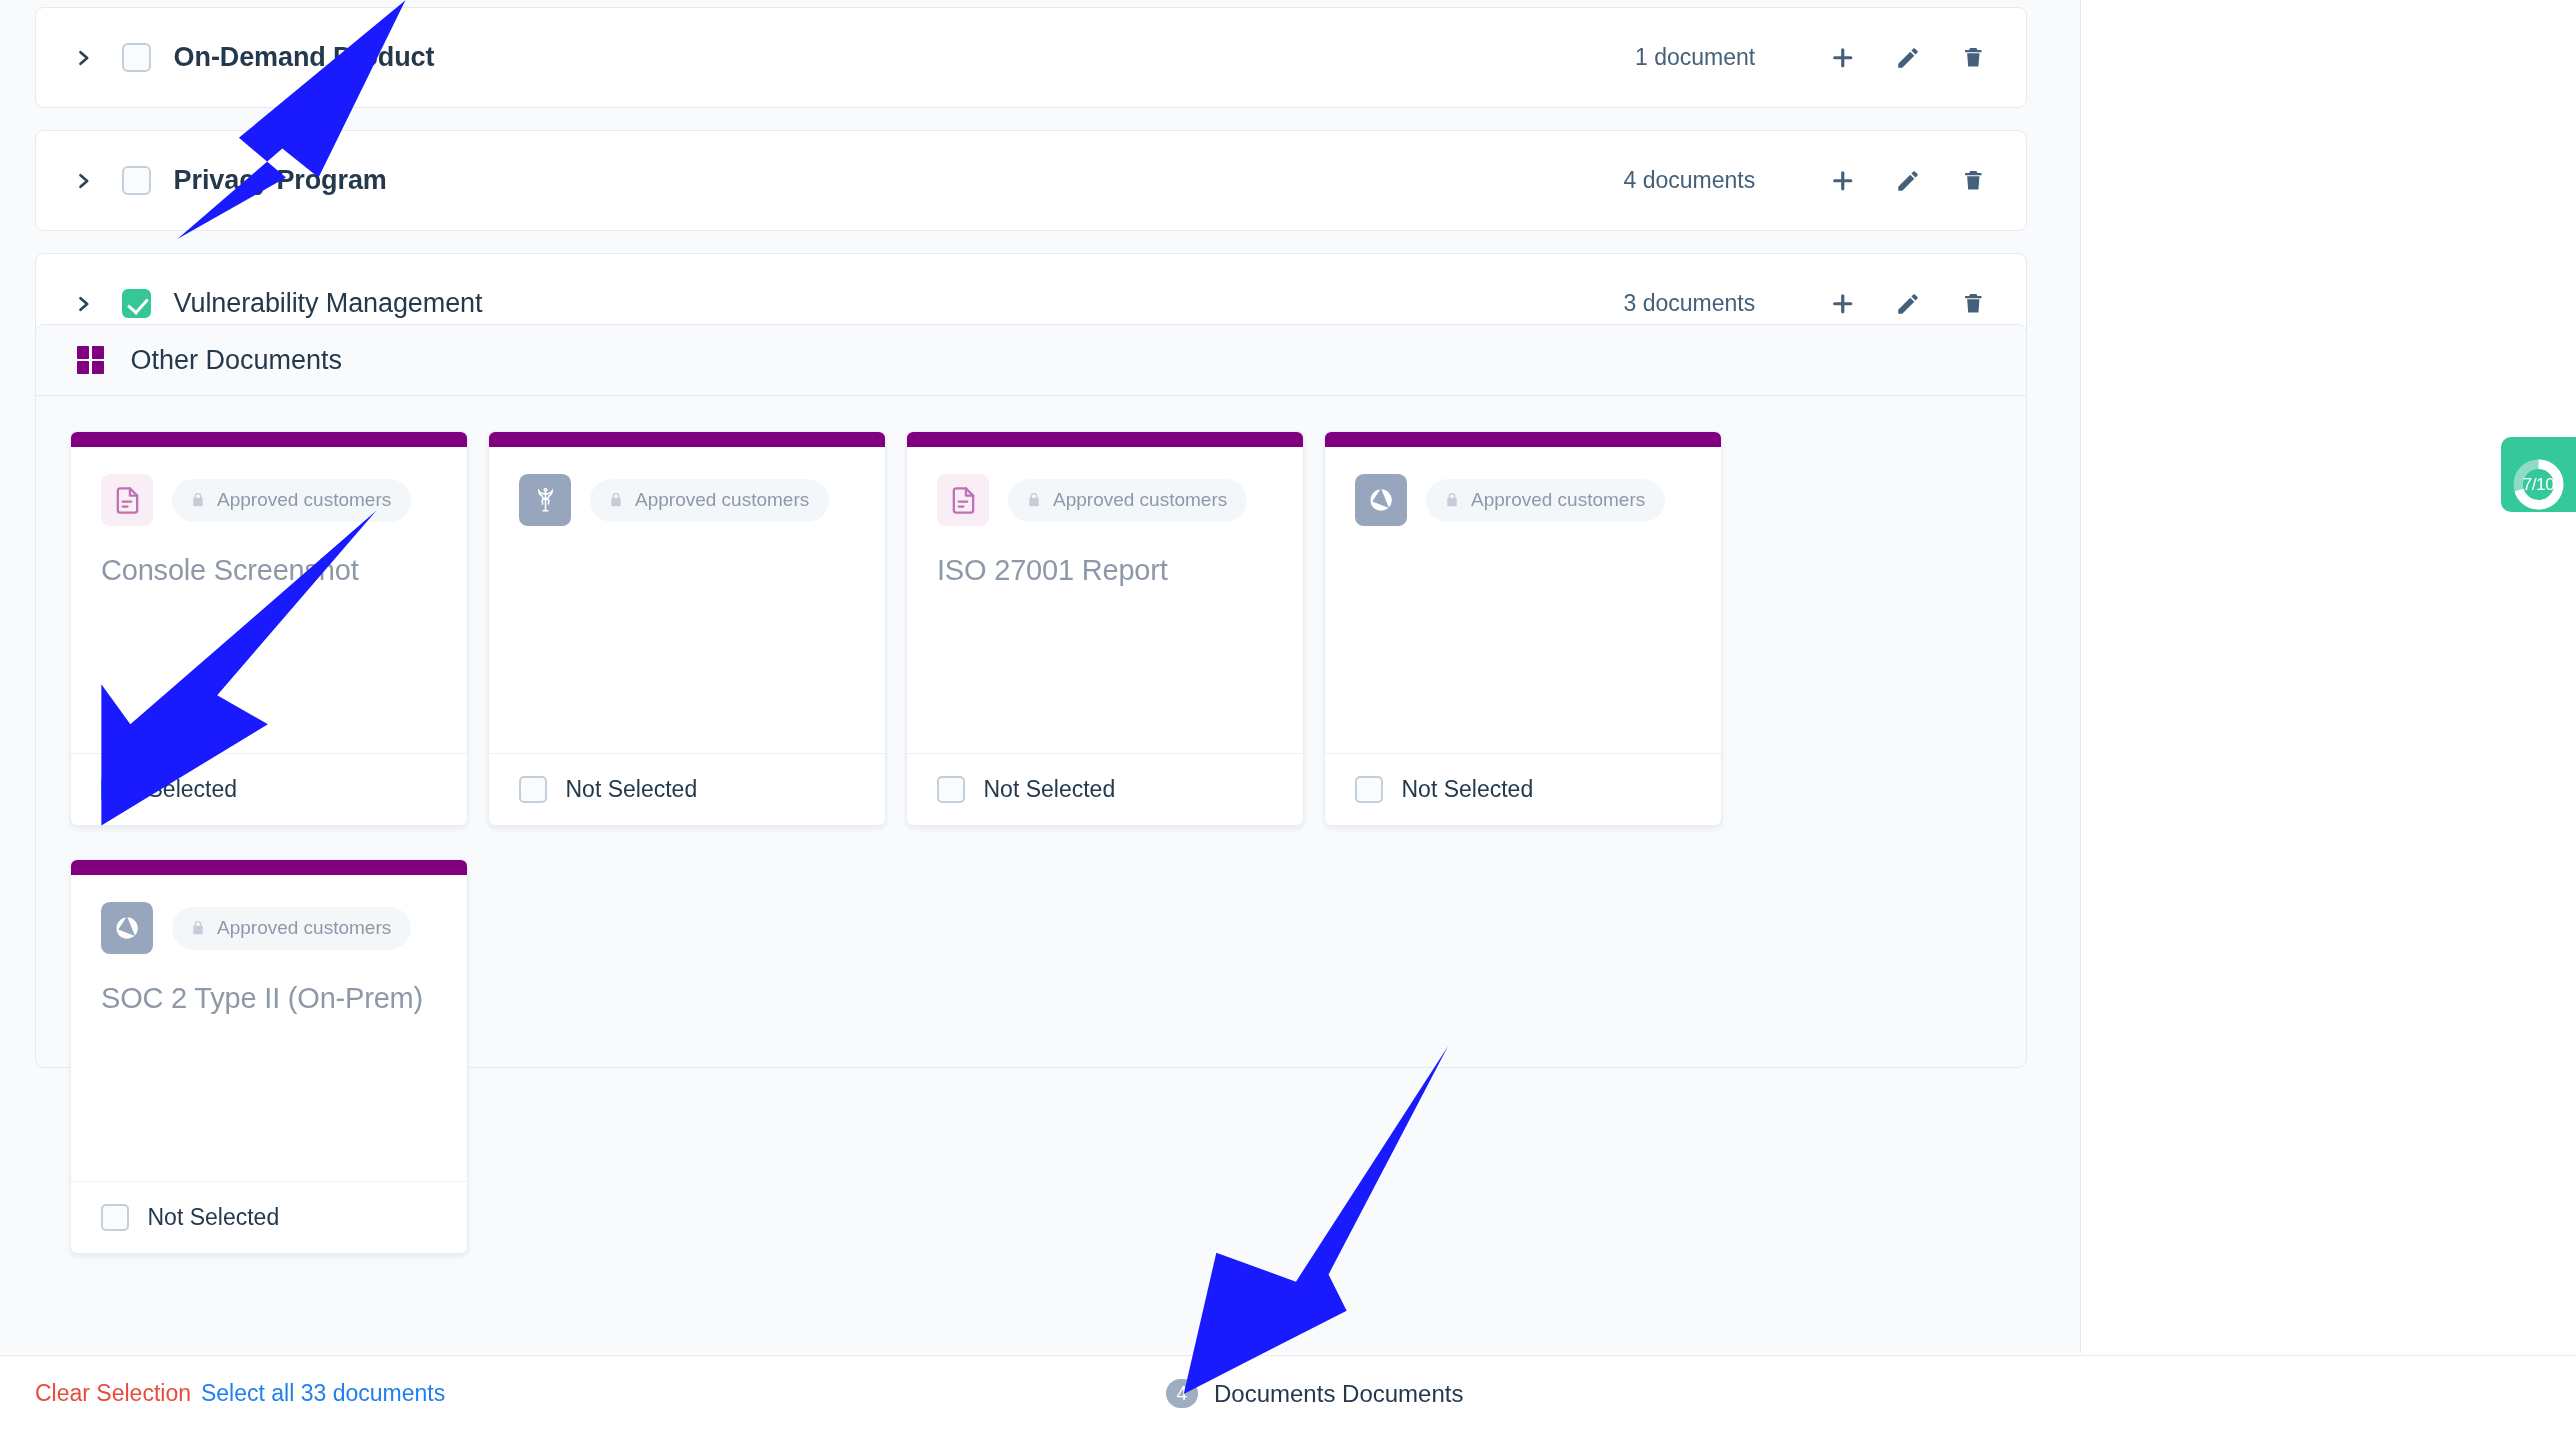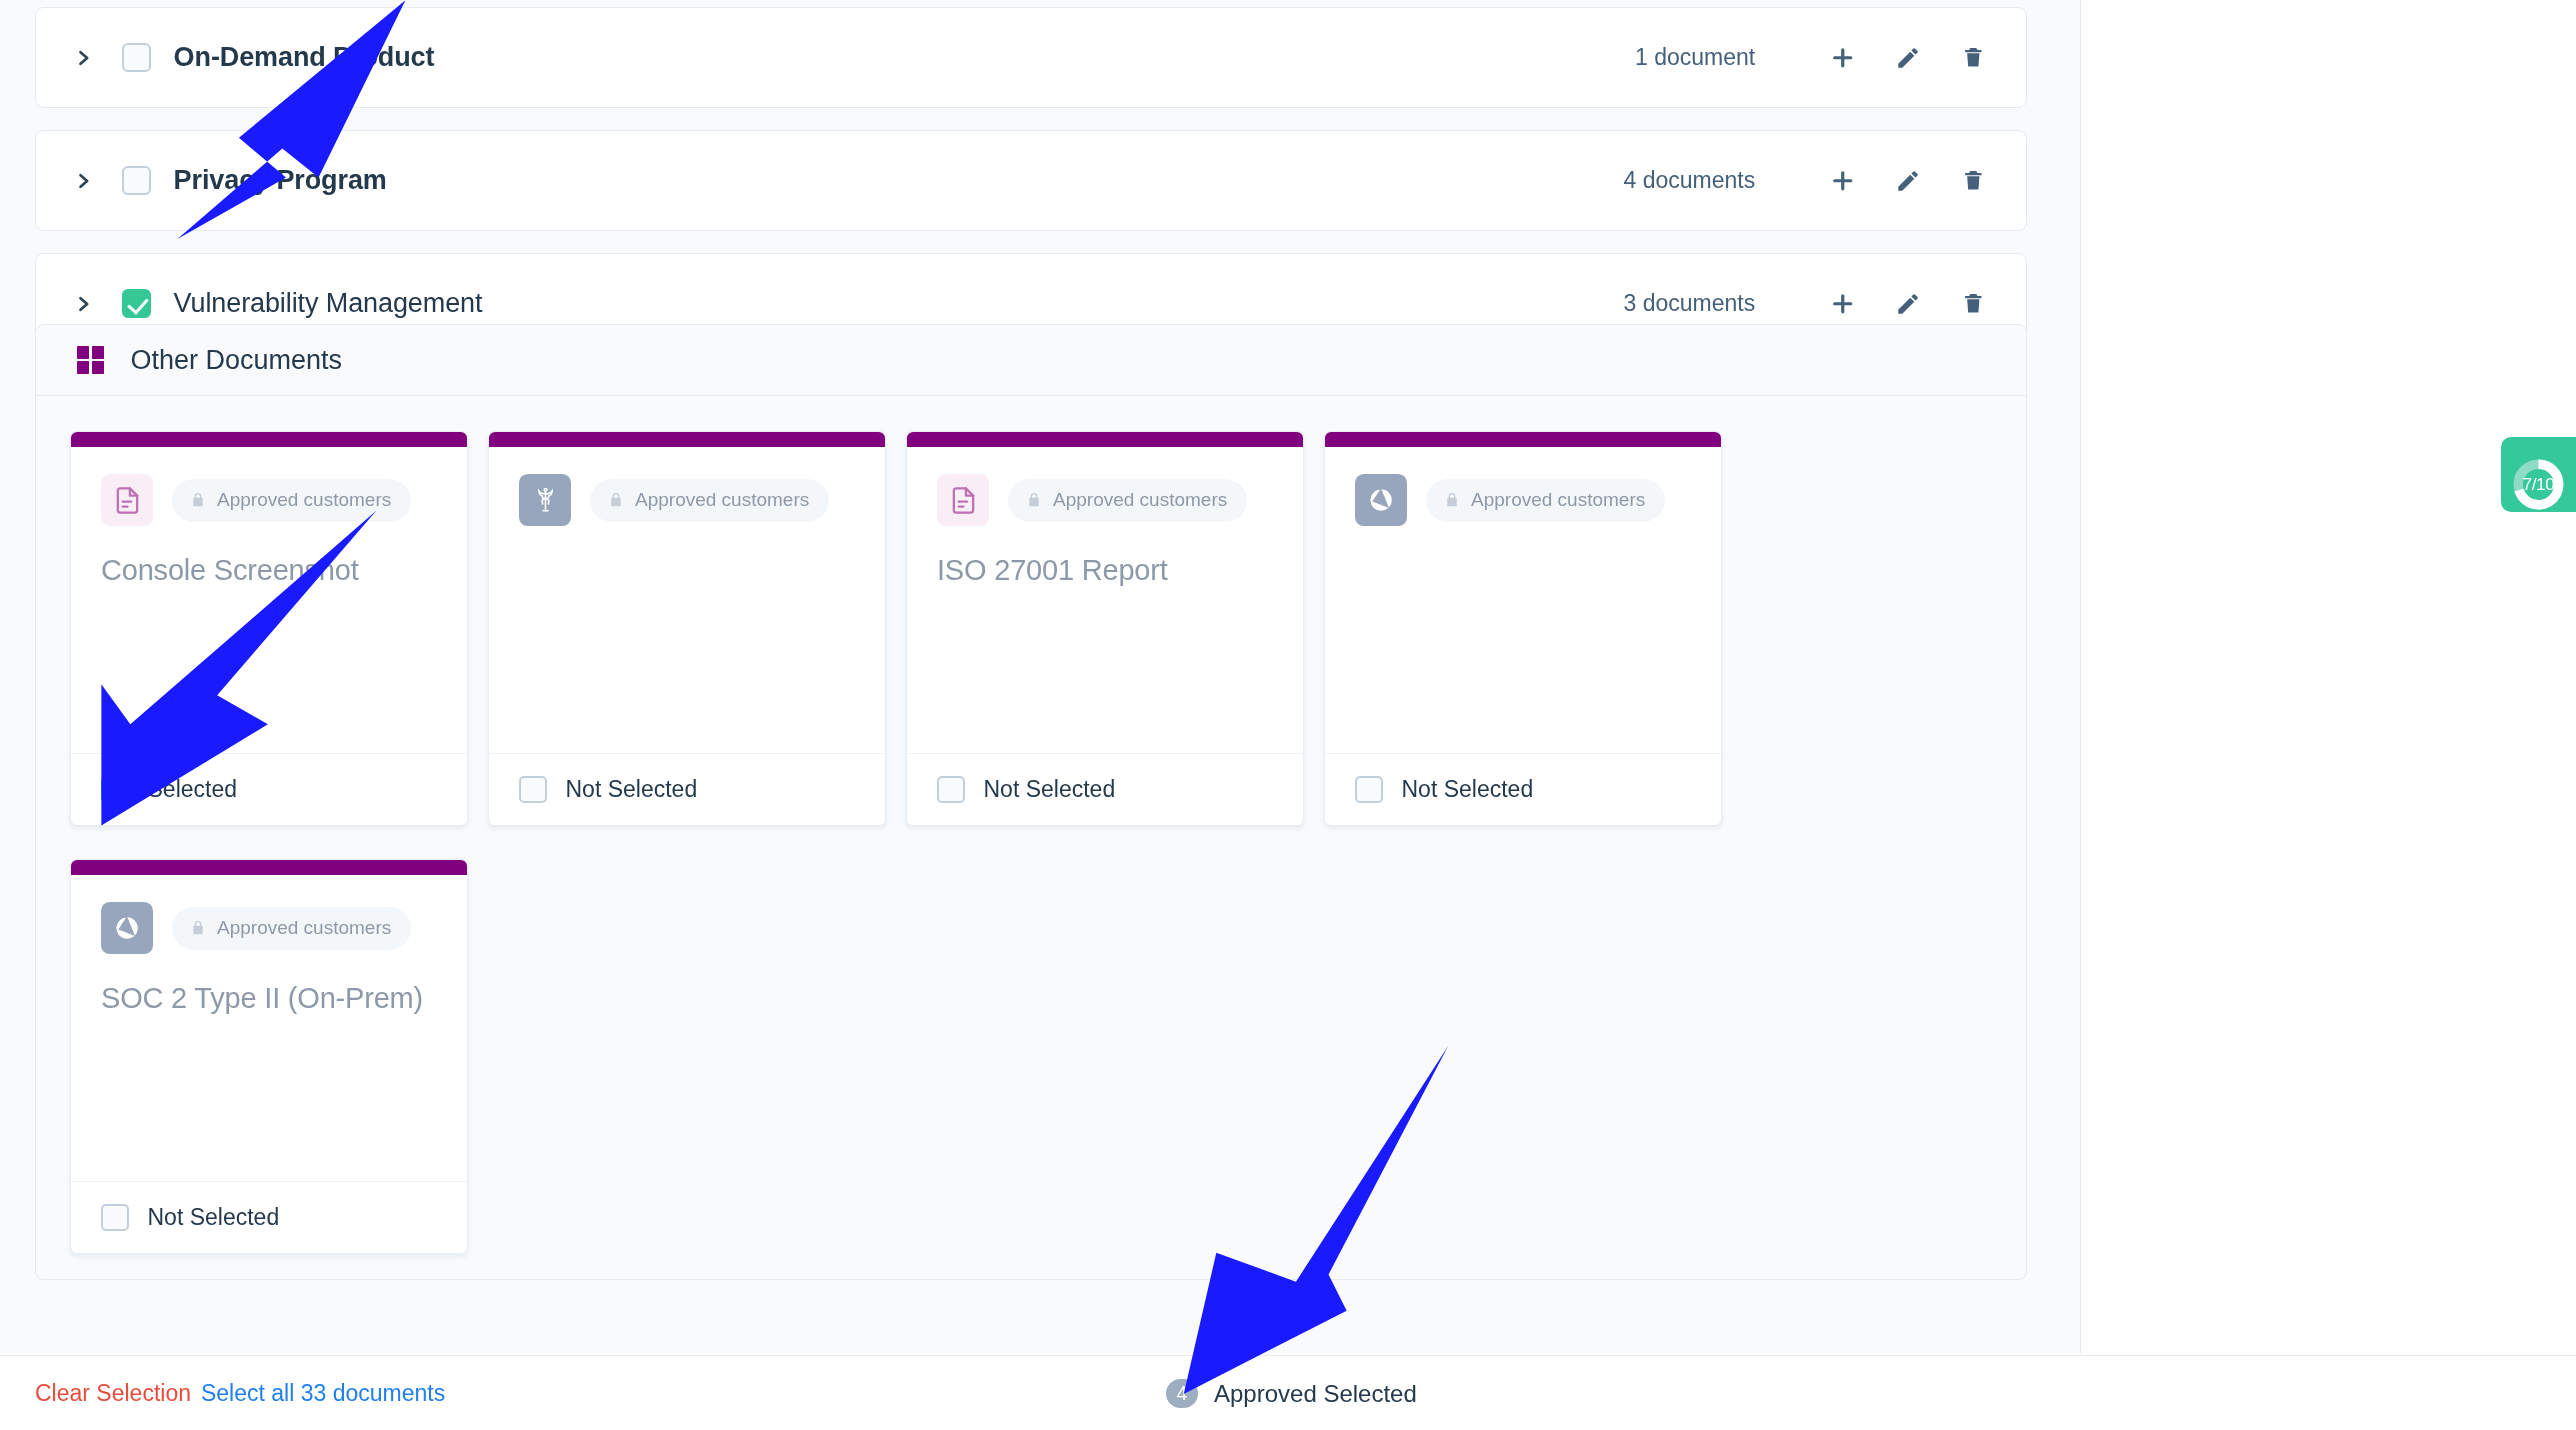--- a/index.html
+++ b/index.html
@@ -107,21 +107,21 @@
     flex: 0 0 auto;
   }
   .row-icon svg { display: block; }
 
   
   .other-panel {
     position: absolute;
     left: 35px;
     top: 324px;
     width: 1992px;
-    height: 956px;
+    height: 744px;
     background: #f8fafc;
     border: 1.4px solid #e3eaf1;
     border-radius: 8.7px;
   }
   .other-head {
     height: 71px;
     display: flex;
     align-items: center;
     padding-left: 41px;
     border-bottom: 1.4px solid #e3eaf1;
@@ -566,21 +566,21 @@
     </span>
   </div>
 
   <div class="bottom-bar">
     <div class="bb-left">
       <span class="link-danger">Clear Selection</span>
       <span class="link-primary">Select all 33 documents</span>
     </div>
     <div class="bb-center">
       <span class="count-pill">4</span>
-      <span class="sel-label">Approved Selected</span>
+      <span class="sel-label">Documents Documents</span>
     </div>
   </div>
 
   <svg class="arrow" style="left:0;top:0;width:2576px;height:1431px;" viewBox="0 0 3558 1976" width="2576" height="1431">
     <polygon points="560,0 440,245 390,205 245,330 395,245 330,190" fill="#1a1aff"></polygon>
     <polygon points="520,705 180,1000 140,945 140,1140 370,1000 300,960" fill="#1a1aff"></polygon>
     <polygon points="2000,1445 1790,1770 1680,1730 1635,1925 1860,1810 1835,1760" fill="#1a1aff"></polygon>
   </svg>
 
 </div>

